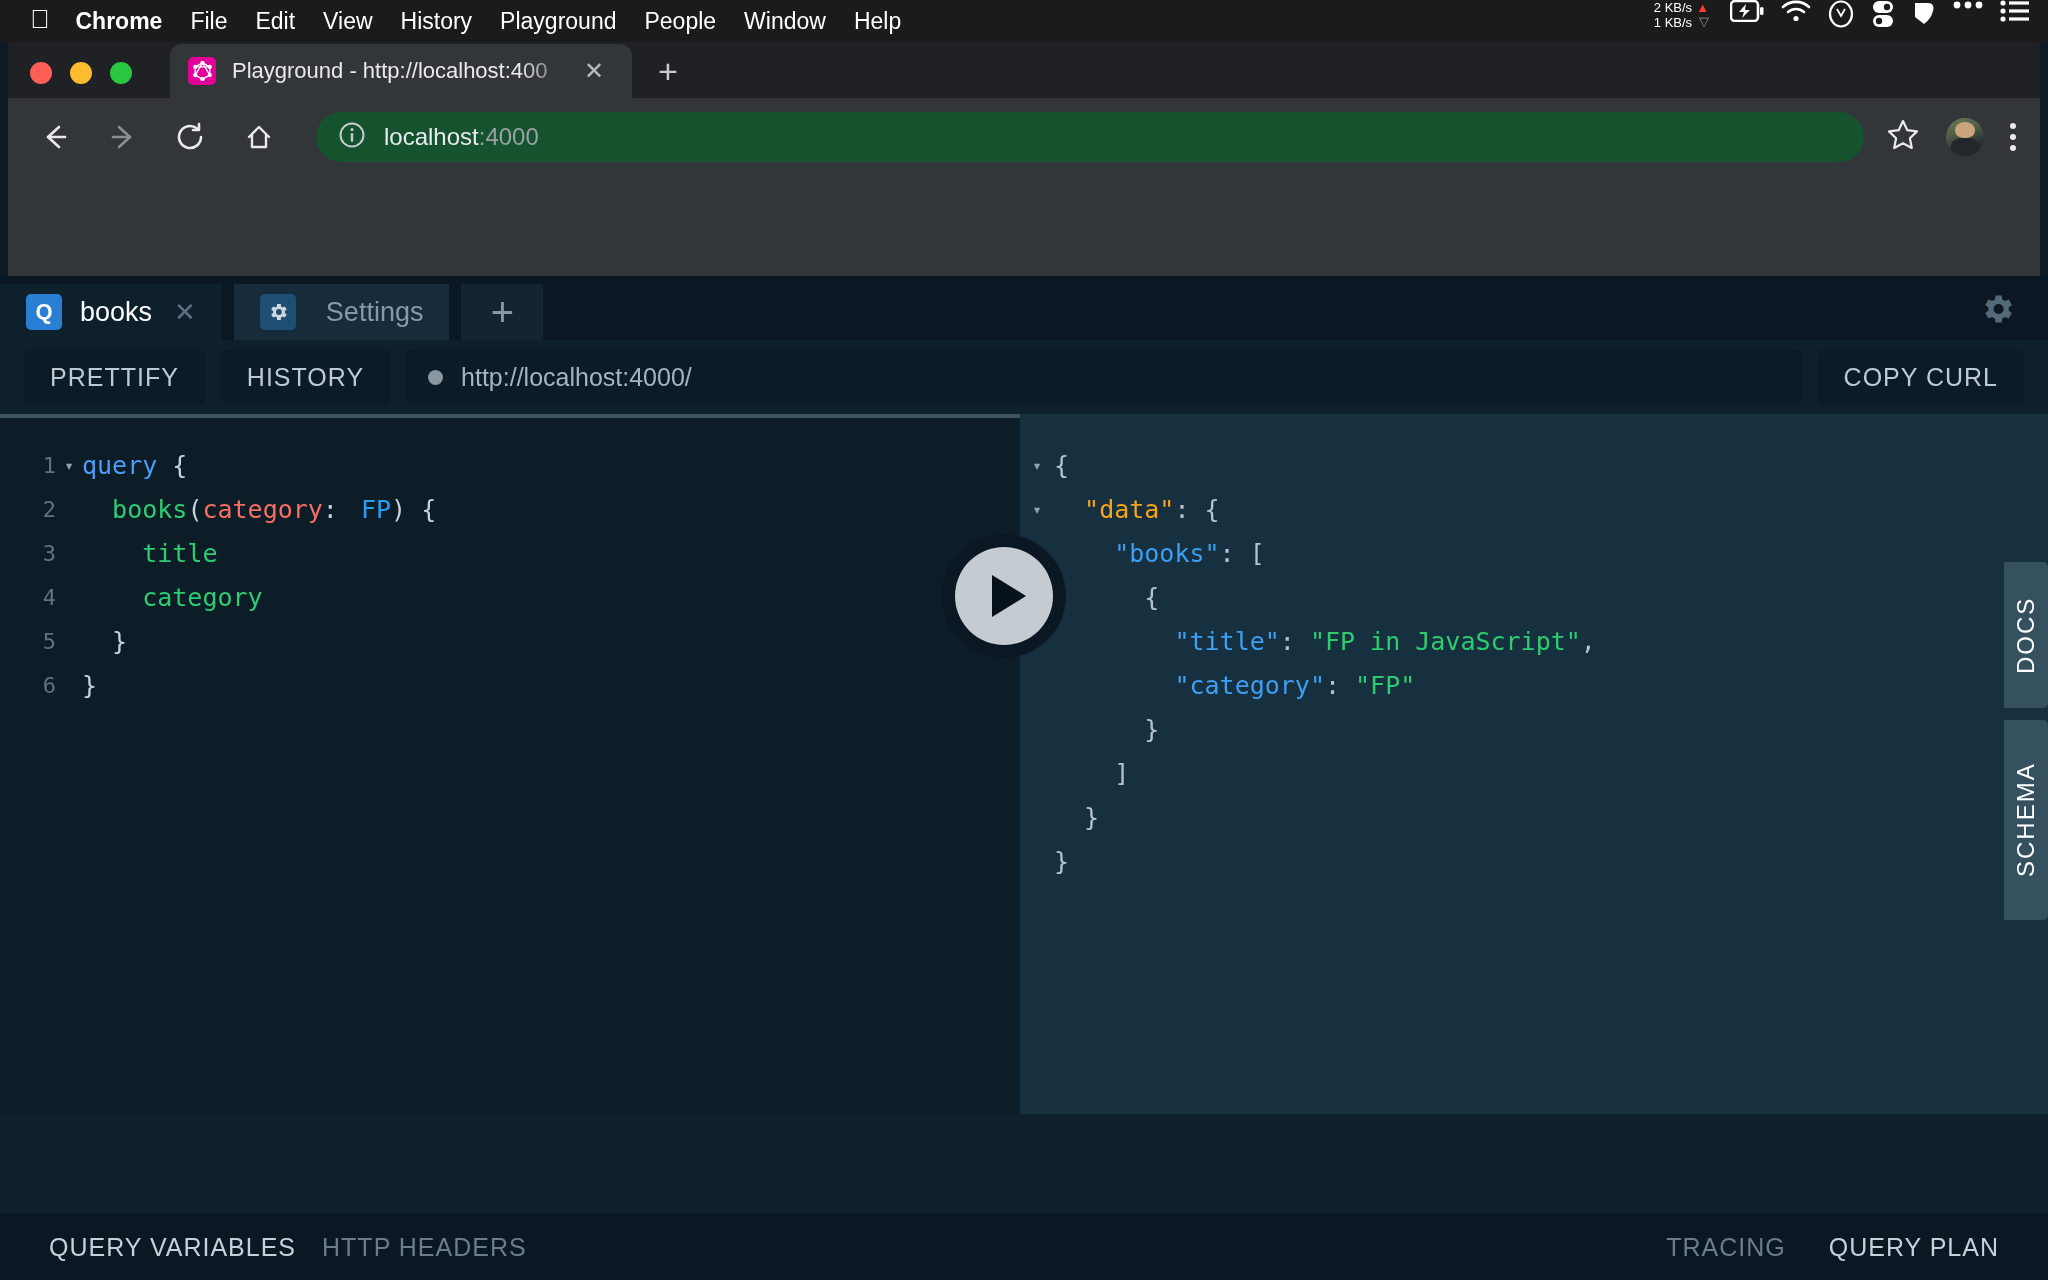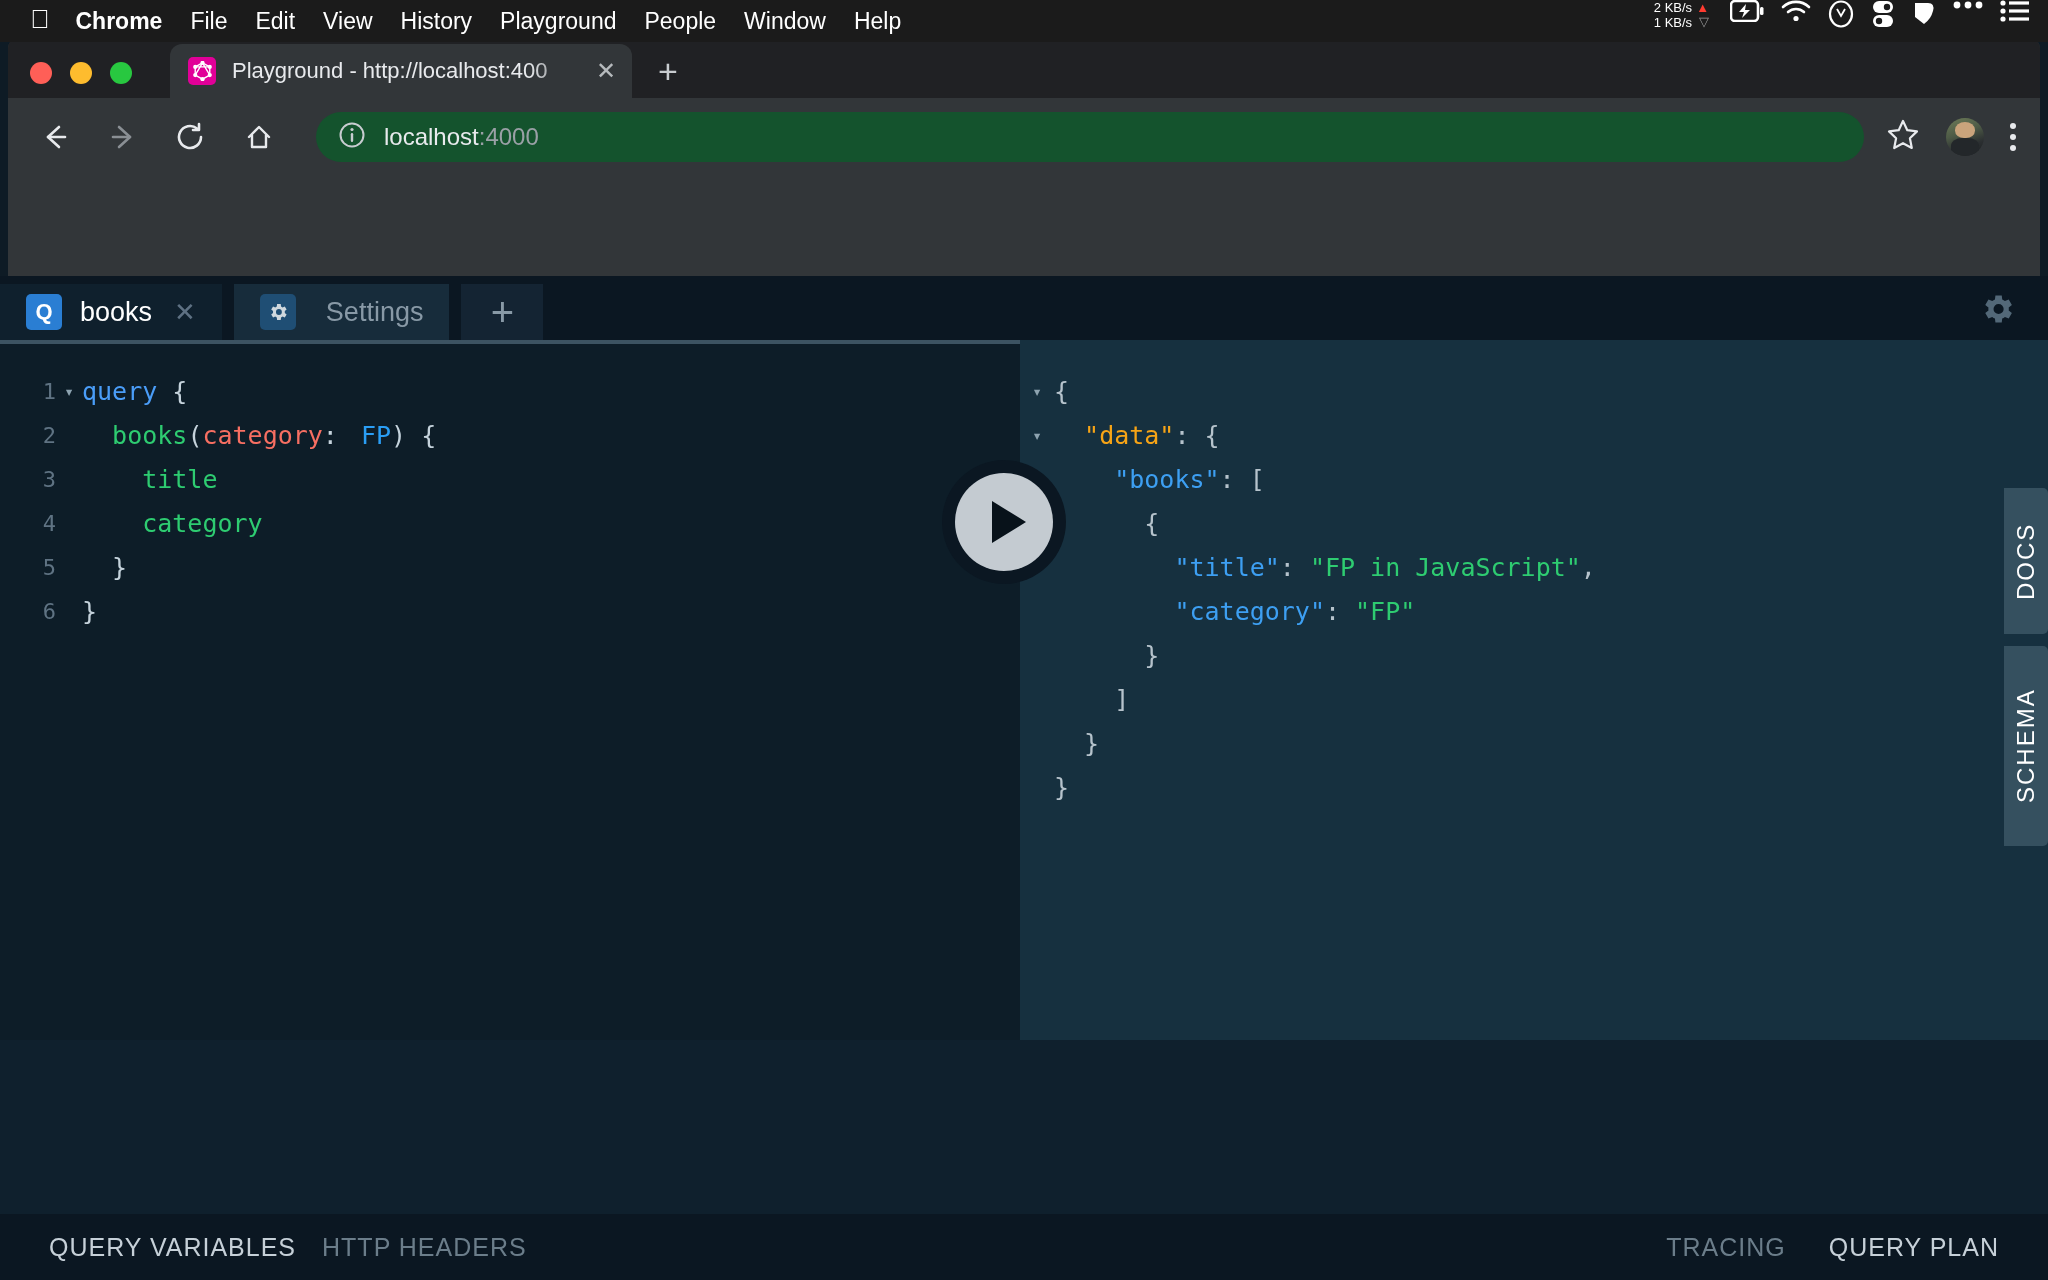--- a/index.html
+++ b/index.html
@@ -59,21 +59,21 @@
   .traffic { display: flex; align-items: center; padding: 0 20px 14px 22px; }
   .dot { width: 22px; height: 22px; border-radius: 50%; margin-right: 18px; }
   .dot.r { background: #ff5f57; }
   .dot.y { background: #febc2e; }
   .dot.g { background: #28c840; }
   .tab {
     height: 54px; width: 462px;
     background: #323639;
     border-radius: 12px 12px 0 0;
     display: flex; align-items: center;
-    padding: 0 16px 0 18px;
+    padding: 0 28px 0 18px;
     position: relative;
   }
   .tab .favicon {
     width: 28px; height: 28px; border-radius: 5px;
     background: #e10098;
     display: flex; align-items: center; justify-content: center;
     flex: none; margin-right: 16px;
   }
   .tab .ttitle {
     color: #e8eaed; font-size: 22px;
@@ -461,20 +461,29 @@
       <span class="lbl">Settings</span>
     </div>
     <div class="pg-addtab">+</div>
     <span class="pg-settings-gear">
       <svg width="38" height="38" viewBox="0 0 24 24">
           <path fill="#536878" d="M19.4 13a7.6 7.6 0 0 0 0-2l2-1.6-2-3.4-2.4 1a7.5 7.5 0 0 0-1.7-1L15 3.4h-4l-.3 2.6a7.5 7.5 0 0 0-1.7 1l-2.4-1-2 3.4 2 1.6a7.6 7.6 0 0 0 0 2l-2 1.6 2 3.4 2.4-1a7.5 7.5 0 0 0 1.7 1l.3 2.6h4l.3-2.6a7.5 7.5 0 0 0 1.7-1l2.4 1 2-3.4zM13 15.2A3.2 3.2 0 1 1 13 8.8a3.2 3.2 0 0 1 0 6.4z"></path>
         </svg>
     </span>
   </div>
 
+  <div class="pg-urlbar">
+    <div class="pg-btn">PRETTIFY</div>
+    <div class="pg-btn">HISTORY</div>
+    <div class="pg-endpoint">
+      <span class="status-dot"></span>
+      <span class="eptext">http://localhost:4000/</span>
+    </div>
+    <div class="pg-btn">COPY CURL</div>
+  </div>
 
   <div class="pg-body">
     <div class="pane-left">
       <div class="topline"></div>
       <div class="ed-lines code" id="editor-lines"><div class="ed-row"><span class="ln">1</span><span class="fold">▾</span><span><span class="gq-kw">query</span><span class="gq-punct"> {</span></span></div><div class="ed-row"><span class="ln">2</span><span class="fold"></span><span><span class="gq-punct">  </span><span class="gq-field">books</span><span class="gq-punct">(</span><span class="gq-arg">category</span><span class="gq-punct">: </span><span class="gq-val">FP</span><span class="gq-punct">) {</span></span></div><div class="ed-row"><span class="ln">3</span><span class="fold"></span><span><span class="gq-punct">    </span><span class="gq-field">title</span></span></div><div class="ed-row"><span class="ln">4</span><span class="fold"></span><span><span class="gq-punct">    </span><span class="gq-field">category</span></span></div><div class="ed-row"><span class="ln">5</span><span class="fold"></span><span><span class="gq-punct">  }</span></span></div><div class="ed-row"><span class="ln">6</span><span class="fold"></span><span><span class="gq-punct">}</span></span></div></div>
     </div>
 
     <div class="pane-right">
       <div class="res-lines code" id="response-lines"><div class="res-row"><span class="res-fold">▾</span><span><span class="js-punct">{</span></span></div><div class="res-row"><span class="res-fold">▾</span><span><span class="js-punct">  </span><span class="js-key-data">"data"</span><span class="js-punct">: {</span></span></div><div class="res-row"><span class="res-fold">▾</span><span><span class="js-punct">    </span><span class="js-key">"books"</span><span class="js-punct">: [</span></span></div><div class="res-row"><span class="res-fold"></span><span><span class="js-punct">      {</span></span></div><div class="res-row"><span class="res-fold"></span><span><span class="js-punct">        </span><span class="js-key">"title"</span><span class="js-punct">: </span><span class="js-str">"FP in JavaScript"</span><span class="js-punct">,</span></span></div><div class="res-row"><span class="res-fold"></span><span><span class="js-punct">        </span><span class="js-key">"category"</span><span class="js-punct">: </span><span class="js-str">"FP"</span></span></div><div class="res-row"><span class="res-fold"></span><span><span class="js-punct">      }</span></span></div><div class="res-row"><span class="res-fold"></span><span><span class="js-punct">    ]</span></span></div><div class="res-row"><span class="res-fold"></span><span><span class="js-punct">  }</span></span></div><div class="res-row"><span class="res-fold"></span><span><span class="js-punct">}</span></span></div></div>
     </div>

